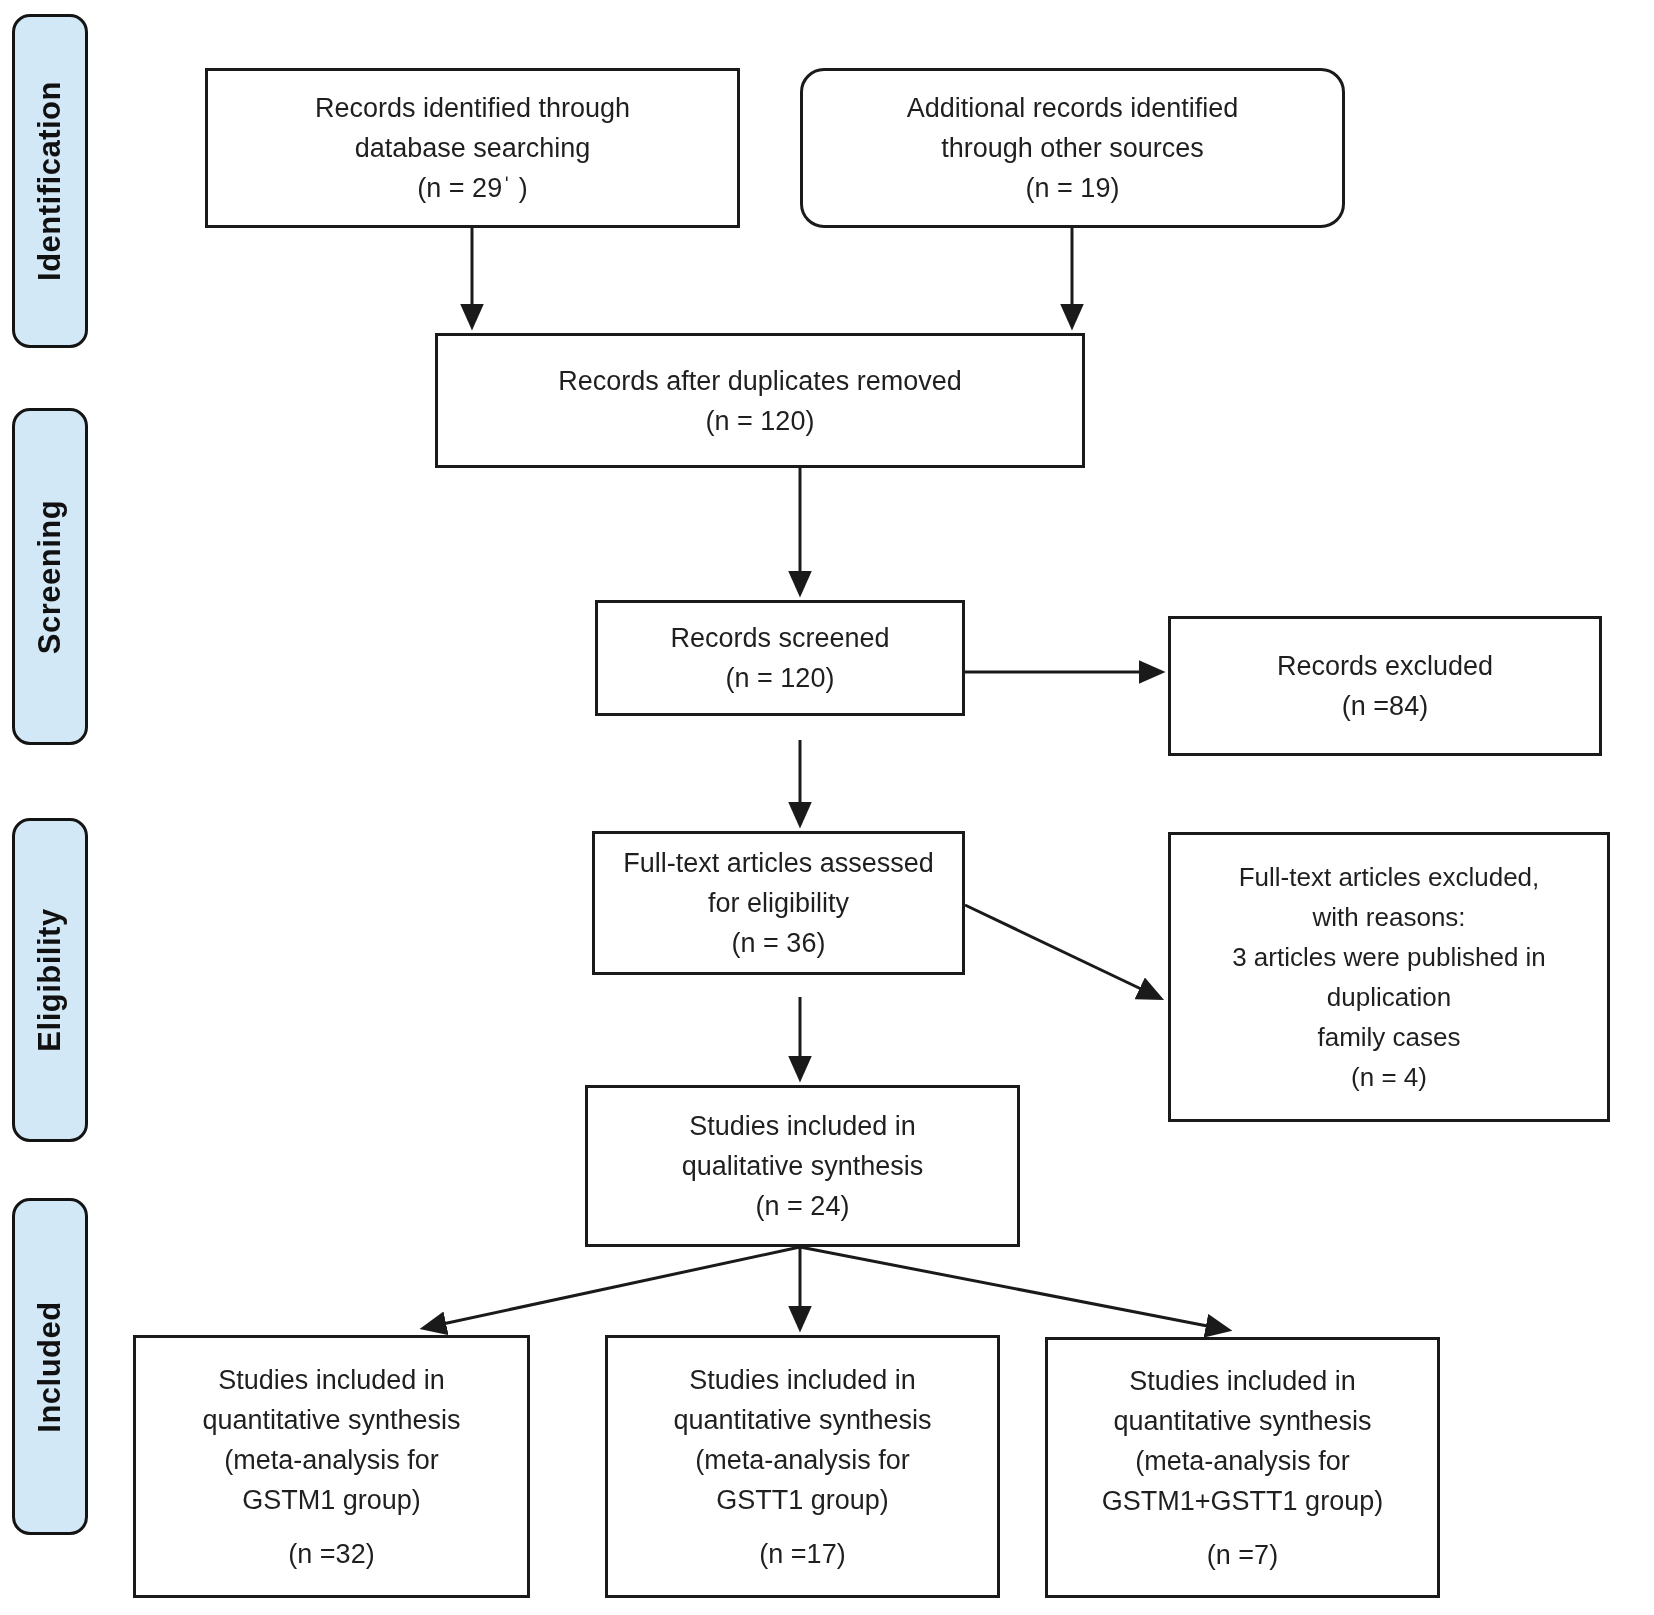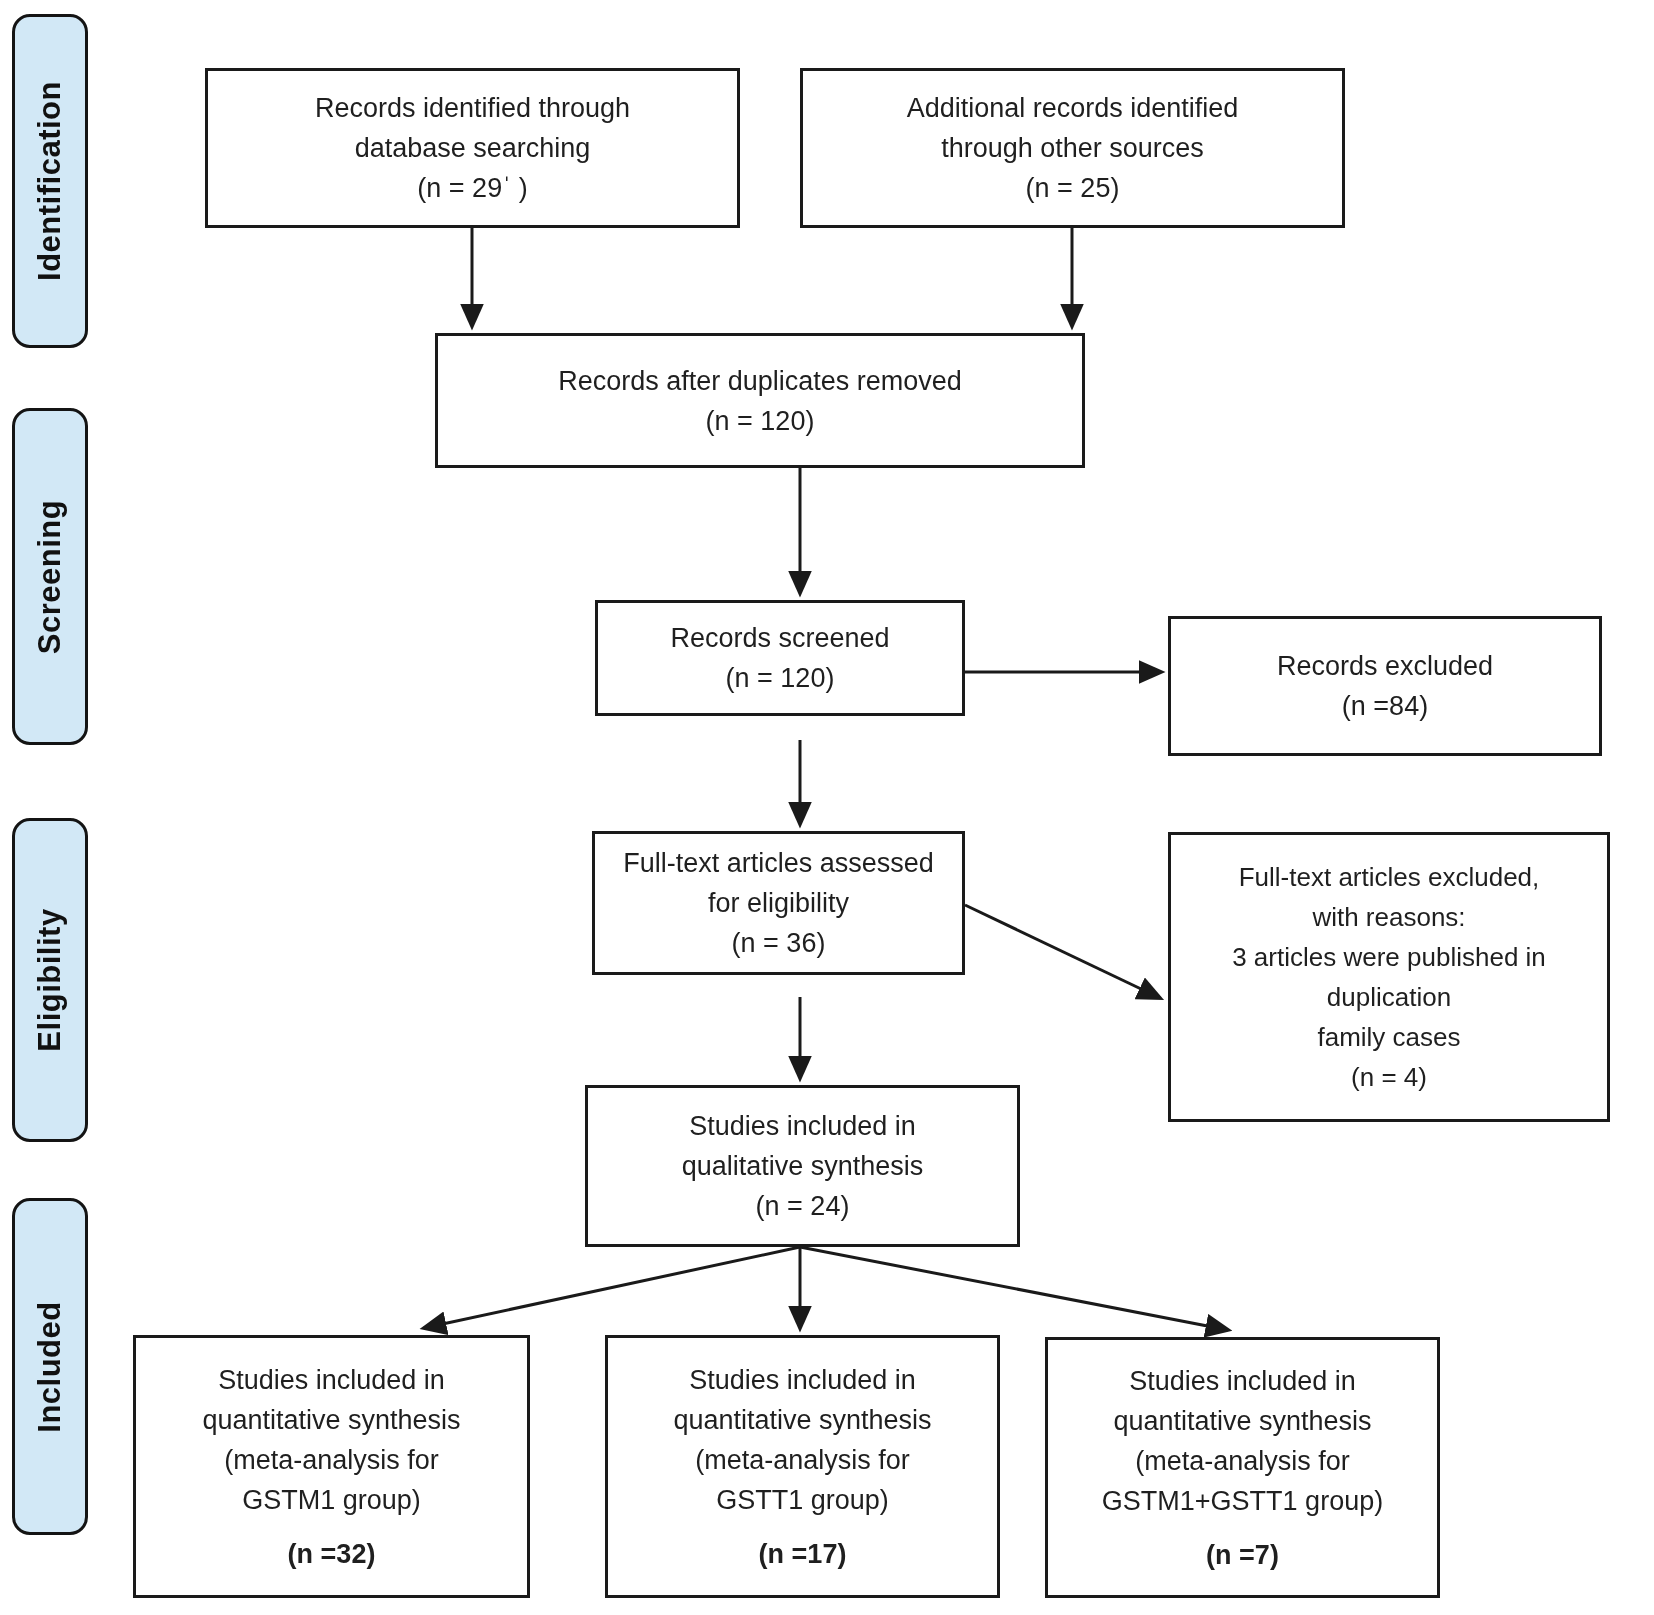--- a/index.html
+++ b/index.html
@@ -48,21 +48,21 @@
     align-items:center;justify-content:center;
     text-align:center;
     padding:24px 4px;
   }
   .node .line{
     font-size:27px;
     line-height:40px;
     white-space:nowrap;
   }
   .node.small .line{font-size:26px;line-height:40px;}
-  .node .gap-top{margin-top:14px;font-weight:bold;}
+  .node .gap-top{margin-top:14px;}
   
   #arrows{
     position:absolute;left:0;top:0;
     pointer-events:none;
   }
   #arrows line{
     stroke:var(--arrow);
     stroke-width:3;
   }
 </style>
@@ -101,24 +101,24 @@
     <line x1="800" y1="1247" x2="800" y2="1328" marker-end="url(#ah)"></line>
     <line x1="800" y1="1247" x2="1228" y2="1330" marker-end="url(#ah)"></line>
   </svg>
 
   <div class="node" style="left:205px;top:68px;width:535px;height:160px;">
     <div class="line">Records identified through</div>
     <div class="line">database searching</div>
     <div class="line">(n = 29ˈ )</div>
   </div>
 
-  <div class="node" style="left:800px;top:68px;width:545px;height:160px;">
+  <div class="node" style="left:800px;top:68px;width:545px;height:160px;border-radius:24px;">
     <div class="line">Additional records identified</div>
     <div class="line">through other sources</div>
-    <div class="line">(n = 25)</div>
+    <div class="line">(n = 19)</div>
   </div>
 
   <div class="node" style="left:435px;top:333px;width:650px;height:135px;">
     <div class="line">Records after duplicates removed</div>
     <div class="line">(n = 120)</div>
   </div>
 
   <div class="node" style="left:595px;top:600px;width:370px;height:116px;">
     <div class="line">Records screened</div>
     <div class="line">(n = 120)</div>

